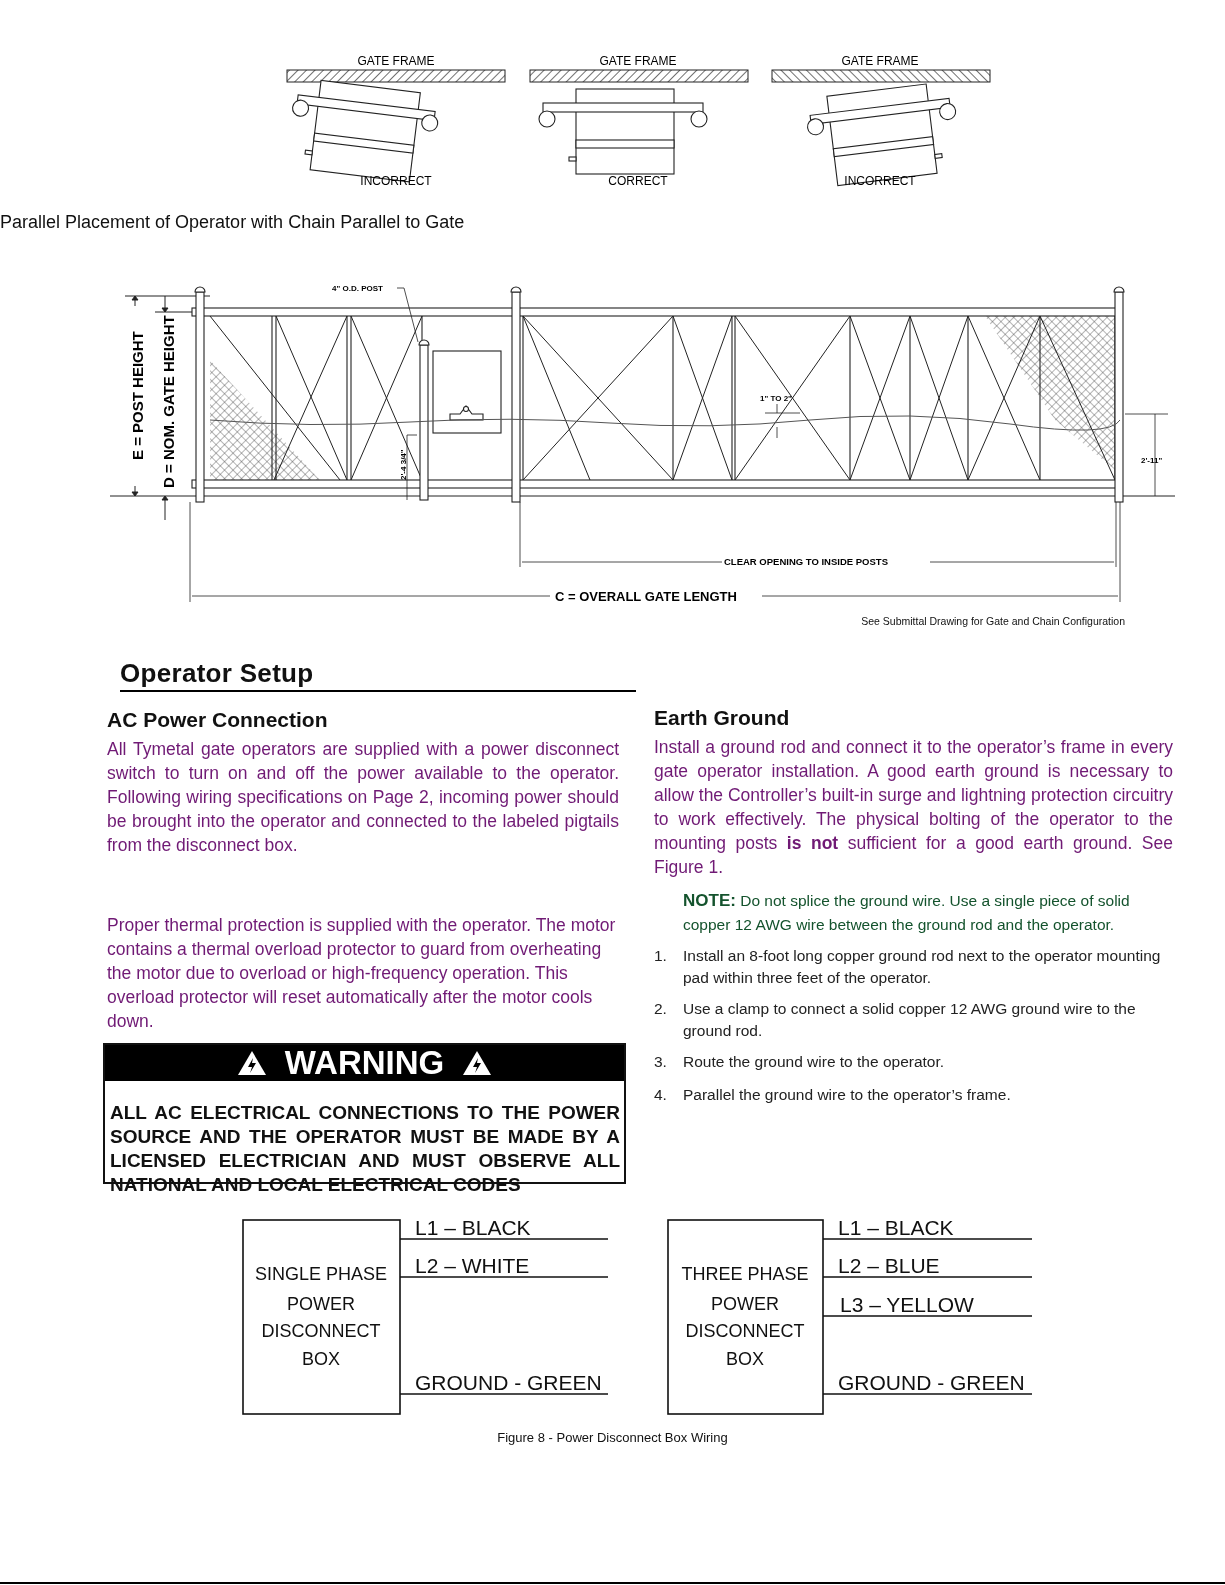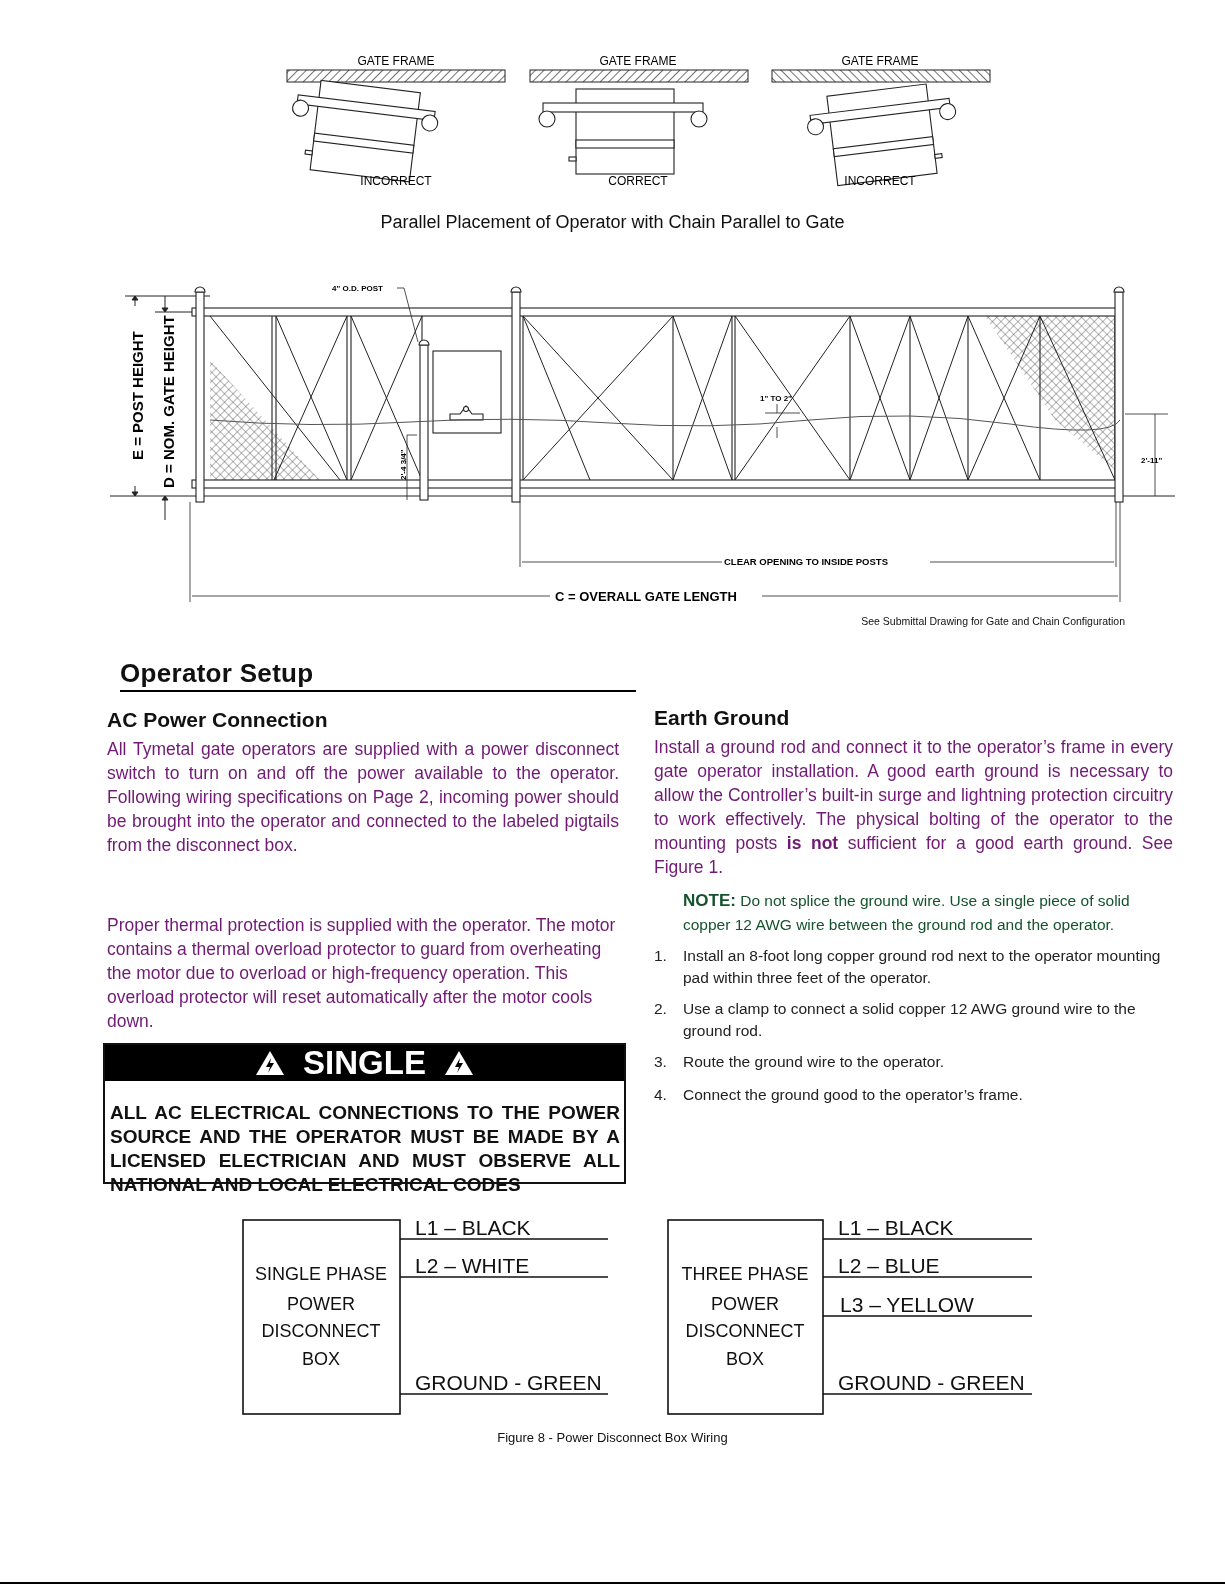--- a/index.html
+++ b/index.html
@@ -2,21 +2,21 @@
 <html><head>
 <meta charset="utf-8">
 <style>
   html, body { margin: 0; padding: 0; background: #ffffff; }
   body { width: 1225px; height: 1585px; position: relative; overflow: hidden;
          font-family: "Liberation Sans", sans-serif; color: #111; }
   .abs { position: absolute; }
   svg text { font-family: "Liberation Sans", sans-serif; }
 
   
-  .orient-caption { left: 0; width: 1225px; top: 212px; text-align: center;
+  .orient-caption { left: 0; width: 1225px; top: 212px; text-align: left;
     font-size: 18px; color: #111; }
 
   
   .submittal-note { left: 780px; top: 615px; width: 345px; text-align: right;
     font-size: 10.5px; color: #111; }
 
   
   .section-title { left: 120px; top: 658px; width: 516px; font-size: 26px; font-weight: 900;
     letter-spacing: 0.3px; border-bottom: 2.5px solid #000; padding-bottom: 2px; line-height: 30px; }
 
@@ -225,21 +225,21 @@
 <div class="abs col-left subhead" style="top:708px;">AC Power Connection</div>
 <div class="abs col-left para" style="top:737px;">All Tymetal gate operators are supplied with a power disconnect switch to turn on and off the power available to the operator. Following wiring specifications on Page 2, incoming power should be brought into the operator and connected to the labeled pigtails from the disconnect box.</div>
 <div class="abs col-left para" style="top:913px; text-align:left;">Proper thermal protection is supplied with the operator. The motor contains a thermal overload protector to guard from overheating the motor due to overload or high-frequency operation. This overload protector will reset automatically after the motor cools down.</div>
 
 <div class="abs warning">
   <div class="warning-head">
     <svg width="30" height="26" viewBox="0 0 30 26">
       <path d="M15 1 L29 25 L1 25 Z" fill="#fff"></path>
       <path d="M16 8 L11 17 L15 17 L13 23 L19 13 L15 13 Z" fill="#000"></path>
     </svg>
-    <span>SINGLE</span>
+    <span>WARNING</span>
     <svg width="30" height="26" viewBox="0 0 30 26">
       <path d="M15 1 L29 25 L1 25 Z" fill="#fff"></path>
       <path d="M16 8 L11 17 L15 17 L13 23 L19 13 L15 13 Z" fill="#000"></path>
     </svg>
   </div>
   <div class="warning-body">ALL AC ELECTRICAL CONNECTIONS TO THE POWER SOURCE AND THE OPERATOR MUST BE MADE BY A LICENSED ELECTRICIAN AND MUST OBSERVE ALL NATIONAL AND LOCAL ELECTRICAL CODES</div>
 </div>
 
 <div class="abs col-right subhead" style="top:706px;">Earth Ground</div>
 <div class="abs col-right para" style="top:735px;">
@@ -247,21 +247,21 @@
 </div>
 
 <div class="abs note-block" style="left:683px; top:889px; width:490px;">
   <b style="font-size:17px;">NOTE:</b><span> Do not splice the ground wire. Use a single piece of solid copper 12 AWG wire between the ground rod and the operator.</span>
 </div>
 
 <ol class="abs ol" style="left:654px; top:945px; width:519px;">
   <li><span class="num">1.</span><span>Install an 8-foot long copper ground rod next to the operator mounting pad within three feet of the operator.</span></li>
   <li><span class="num">2.</span><span>Use a clamp to connect a solid copper 12 AWG ground wire to the ground rod.</span></li>
   <li style="margin-bottom:11px;"><span class="num">3.</span><span>Route the ground wire to the operator.</span></li>
-  <li><span class="num">4.</span><span>Connect the ground good to the operator’s frame.</span></li>
+  <li><span class="num">4.</span><span>Parallel the ground wire to the operator’s frame.</span></li>
 </ol>
 
 <svg class="abs" style="left:235px; top:1205px;" width="810" height="220" viewBox="0 0 810 220">
 
   <g>
     <rect x="8" y="15" width="157" height="194" fill="#fff" stroke="#111" stroke-width="1.6"></rect>
     <g font-size="18" text-anchor="middle" fill="#111">
       <text x="86" y="75">SINGLE PHASE</text>
       <text x="86" y="105">POWER</text>
       <text x="86" y="132">DISCONNECT</text>

